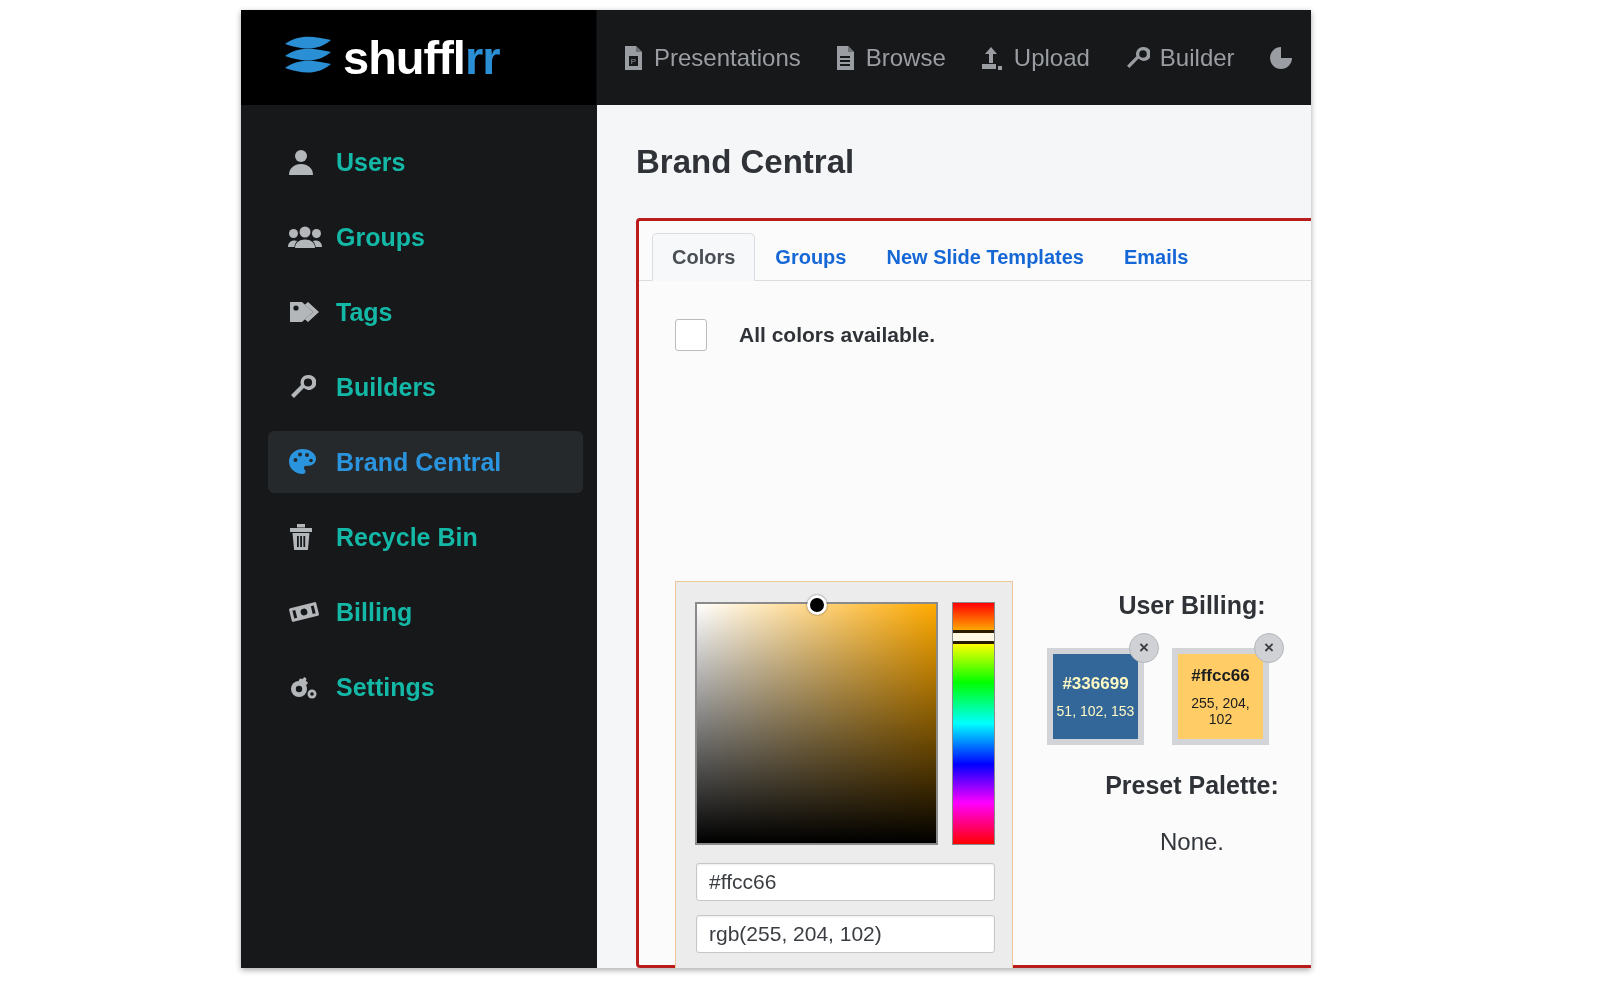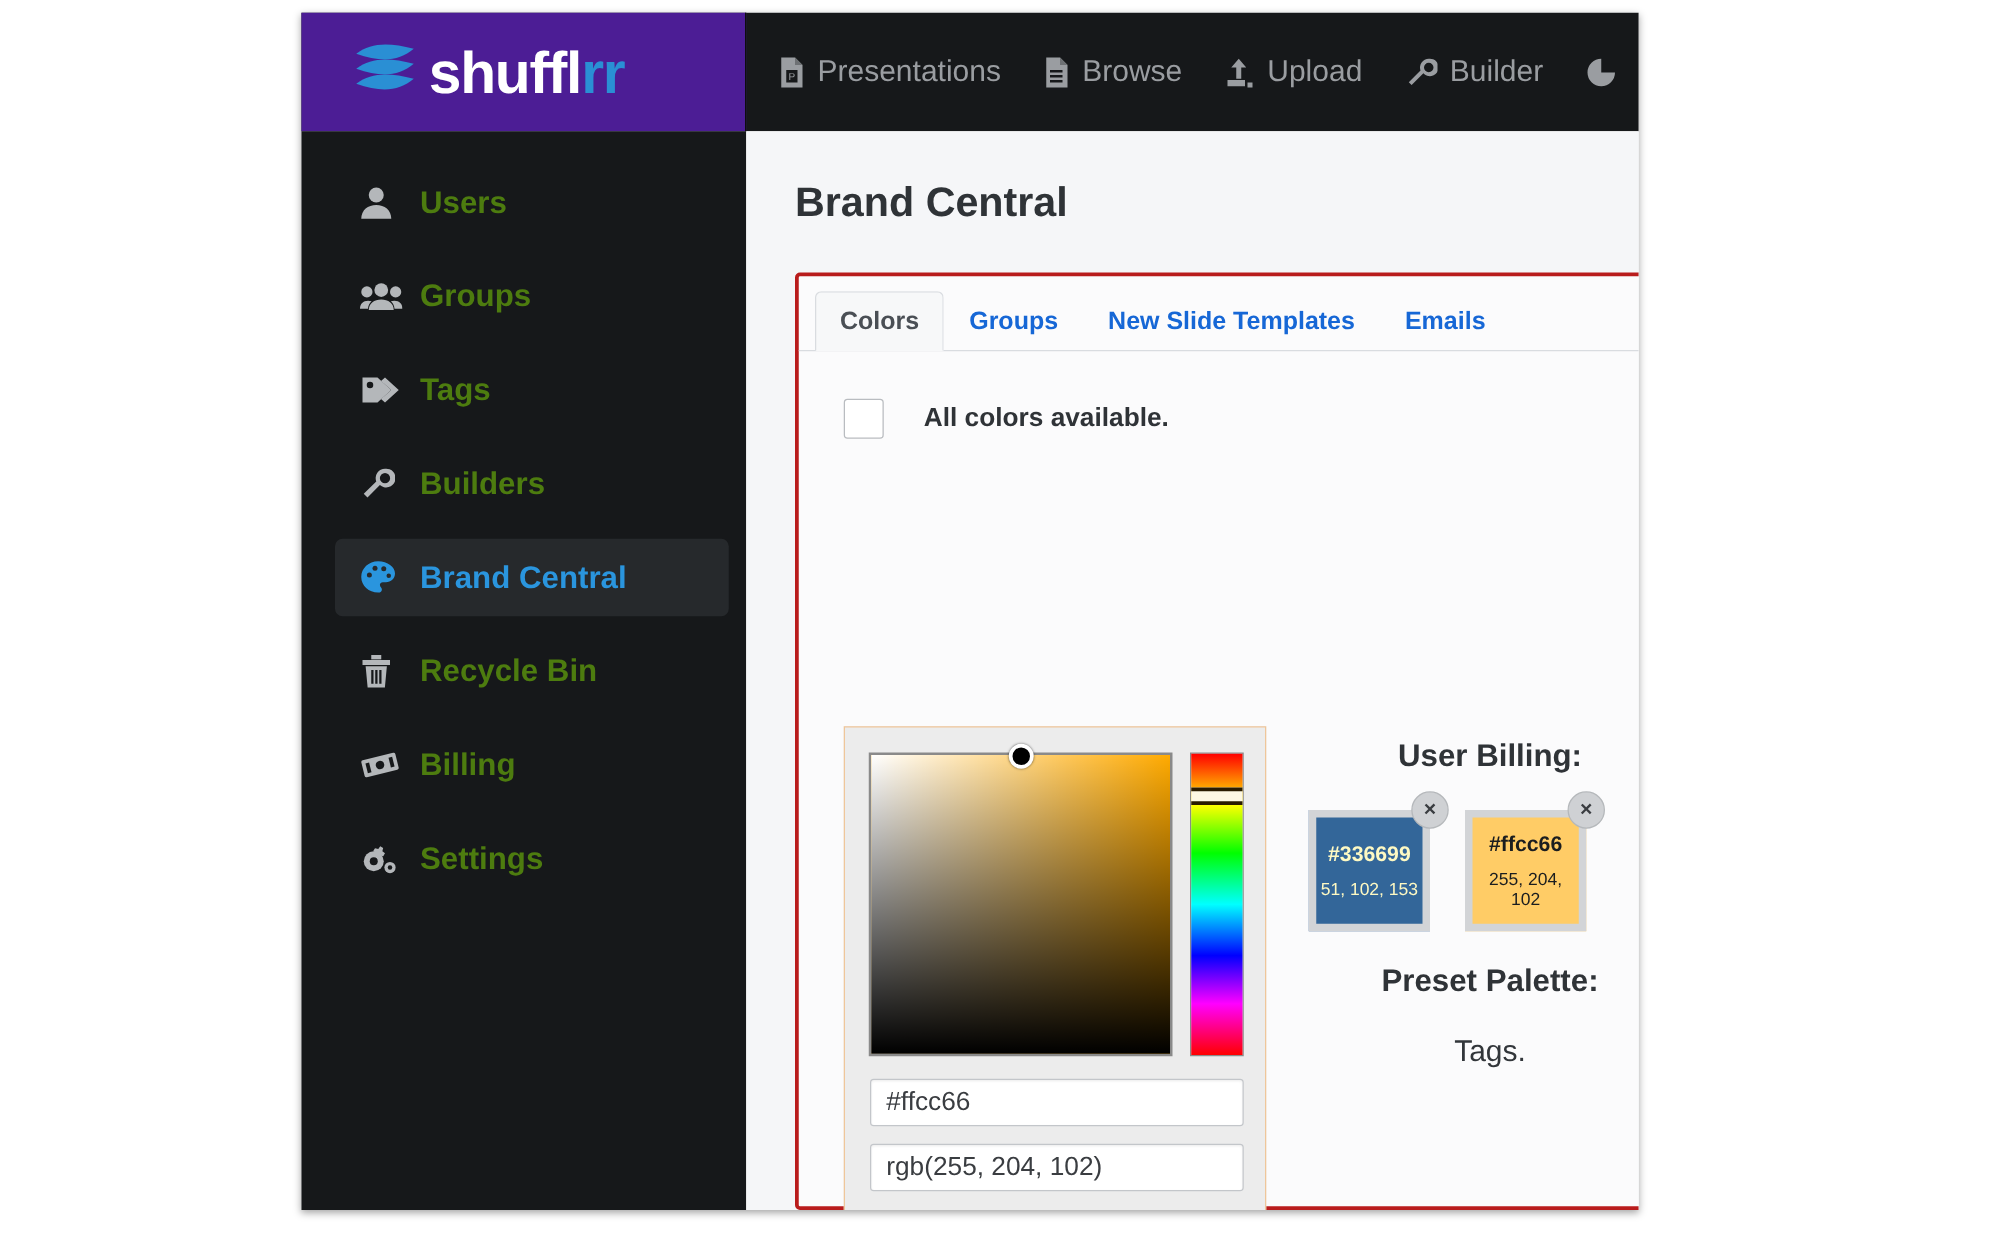--- a/index.html
+++ b/index.html
@@ -29,21 +29,21 @@
     position: absolute;
     left: 0; top: 0;
     width: 1070px;
     height: 95px;
     background: #16181a;
     display: flex;
     align-items: stretch;
   }
   #brand {
     width: 356px;
-    background: #4c1d95;
+    background: #000000;
     display: flex;
     align-items: center;
     padding-left: 40px;
     box-sizing: border-box;
     border-right: 1px solid #0d0e0f;
   }
   #brand-logo { margin-right: 6px; display:block; }
   #brand-text {
     font-size: 47px;
     font-weight: bold;
@@ -92,21 +92,21 @@
     cursor: pointer;
   }
   .side-item .sicon {
     width: 42px;
     display: flex;
     align-items: center;
     color: #b4b7ba;
     flex: none;
   }
   .side-item .slabel {
-    color: #4d7c0f;
+    color: #14b8a6;
     font-size: 25px;
     font-weight: bold;
     margin-left: 6px;
   }
   .side-item.active { background: #26292c; }
   .side-item.active .slabel { color: #2a95de; }
   .side-item.active .sicon { color: #2a95de; }
 
   
   #content {
@@ -545,19 +545,19 @@
             <div class="swatch" id="swatch-1" style="background: rgb(255, 204, 102); color: rgb(27, 29, 31);">
               <span class="hexline">#ffcc66</span>
               <span class="rgbline">255, 204, 102</span>
             </div>
             <div class="swatch-x">×</div>
           </div>
 
         </div>
 
         <div class="rc-heading" id="preset-heading">Preset Palette:</div>
-        <div id="preset-none">Tags.</div>
+        <div id="preset-none">None.</div>
 
       </div>
 
     </div>
   </div>
 </div>
 
 </body></html>

